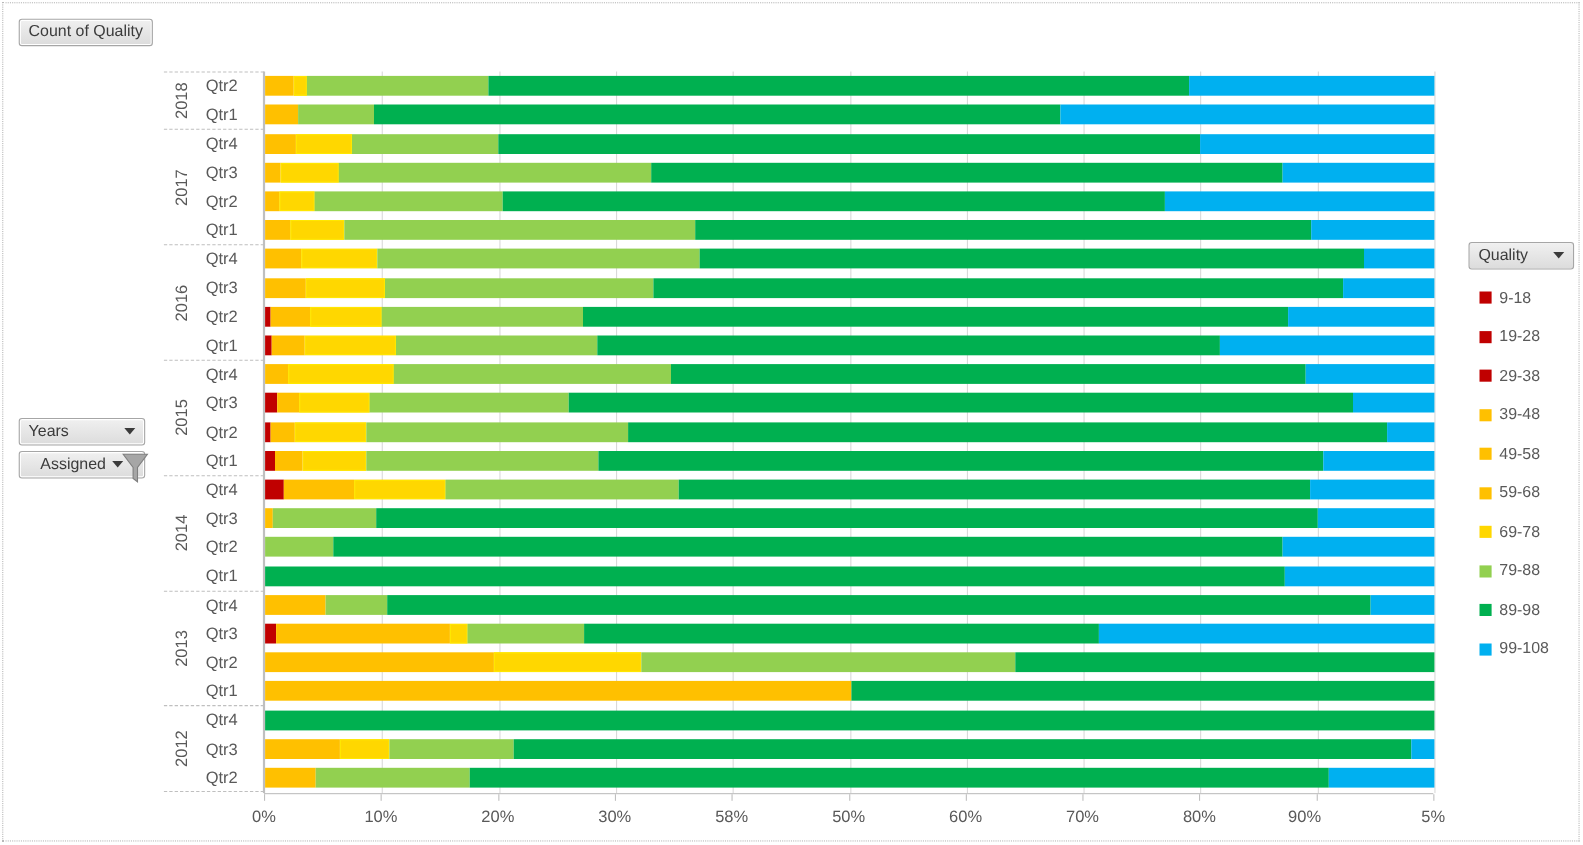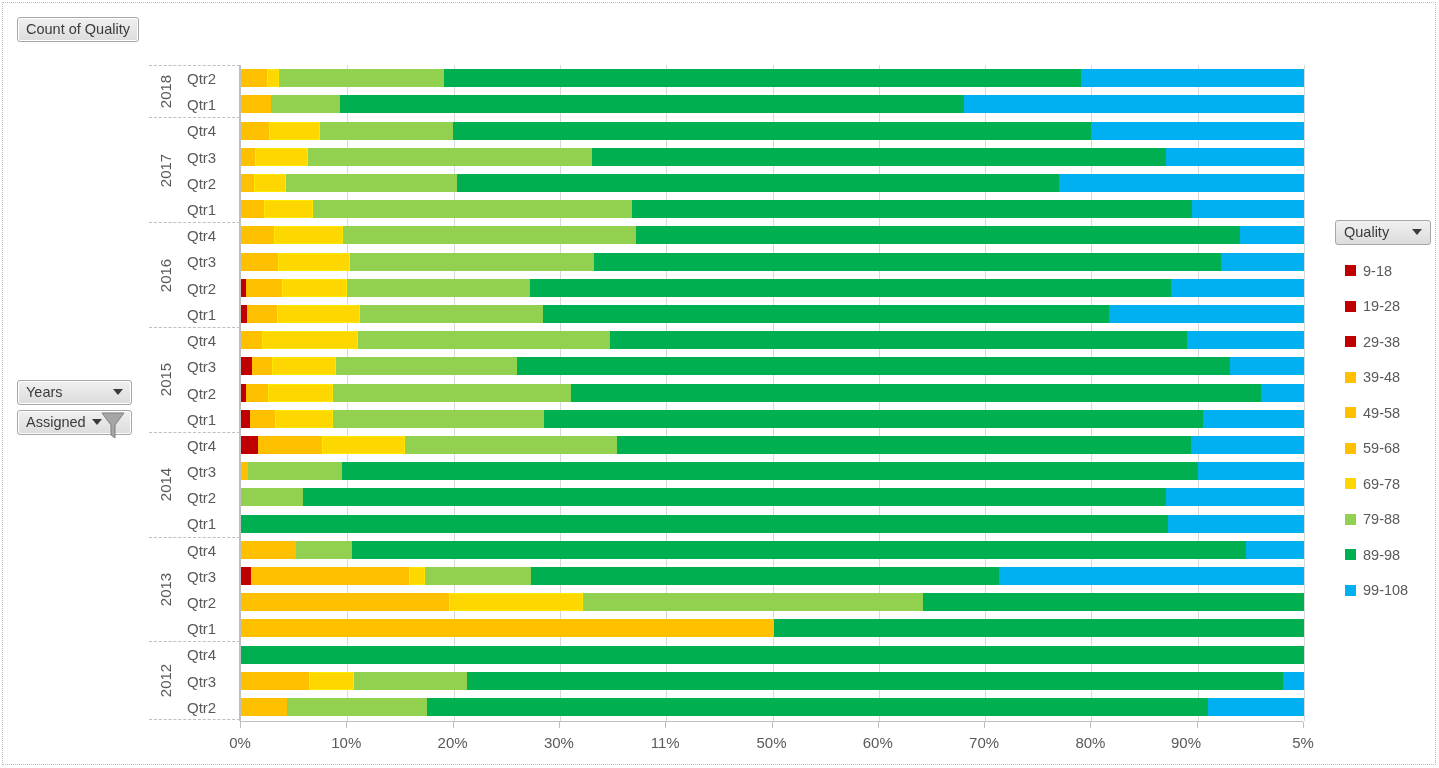--- a/index.html
+++ b/index.html
@@ -33,21 +33,21 @@
     white-space: nowrap;
     display: flex;
     align-items: center;
     gap: 6px;
     box-shadow: 0 0 0 1px #ffffff inset;
     cursor: default;
   }
 
   #title-button { left: 14px; top: 14px; }
   #years-button  { left: 14px; top: 377px; width: 115px; justify-content: space-between; }
-  #assigned-button { left: 14px; top: 407px; width: 115px; justify-content: flex-start; }
+  #assigned-button { left: 14px; top: 407px; width: 115px; justify-content: center; }
 
   .caret {
     width: 0; height: 0;
     border-left: 5px solid transparent;
     border-right: 5px solid transparent;
     border-top: 6px solid #3b3b3b;
     display: inline-block;
     flex: 0 0 auto;
   }
   .funnel-wrap { position: relative; display: inline-flex; align-items: center; }
@@ -485,21 +485,21 @@
   <div id="val-axis">
       <div class="tick" style="left: 0px;"></div>
       <div class="tick-label" style="left: 0px;">0%</div>
       <div class="tick" style="left: 106.3px;"></div>
       <div class="tick-label" style="left: 106.3px;">10%</div>
       <div class="tick" style="left: 212.6px;"></div>
       <div class="tick-label" style="left: 212.6px;">20%</div>
       <div class="tick" style="left: 318.9px;"></div>
       <div class="tick-label" style="left: 318.9px;">30%</div>
       <div class="tick" style="left: 425.2px;"></div>
-      <div class="tick-label" style="left: 425.2px;">11%</div>
+      <div class="tick-label" style="left: 425.2px;">58%</div>
       <div class="tick" style="left: 531.5px;"></div>
       <div class="tick-label" style="left: 531.5px;">50%</div>
       <div class="tick" style="left: 637.8px;"></div>
       <div class="tick-label" style="left: 637.8px;">60%</div>
       <div class="tick" style="left: 744.1px;"></div>
       <div class="tick-label" style="left: 744.1px;">70%</div>
       <div class="tick" style="left: 850.4px;"></div>
       <div class="tick-label" style="left: 850.4px;">80%</div>
       <div class="tick" style="left: 956.7px;"></div>
       <div class="tick-label" style="left: 946px;">90%</div>

